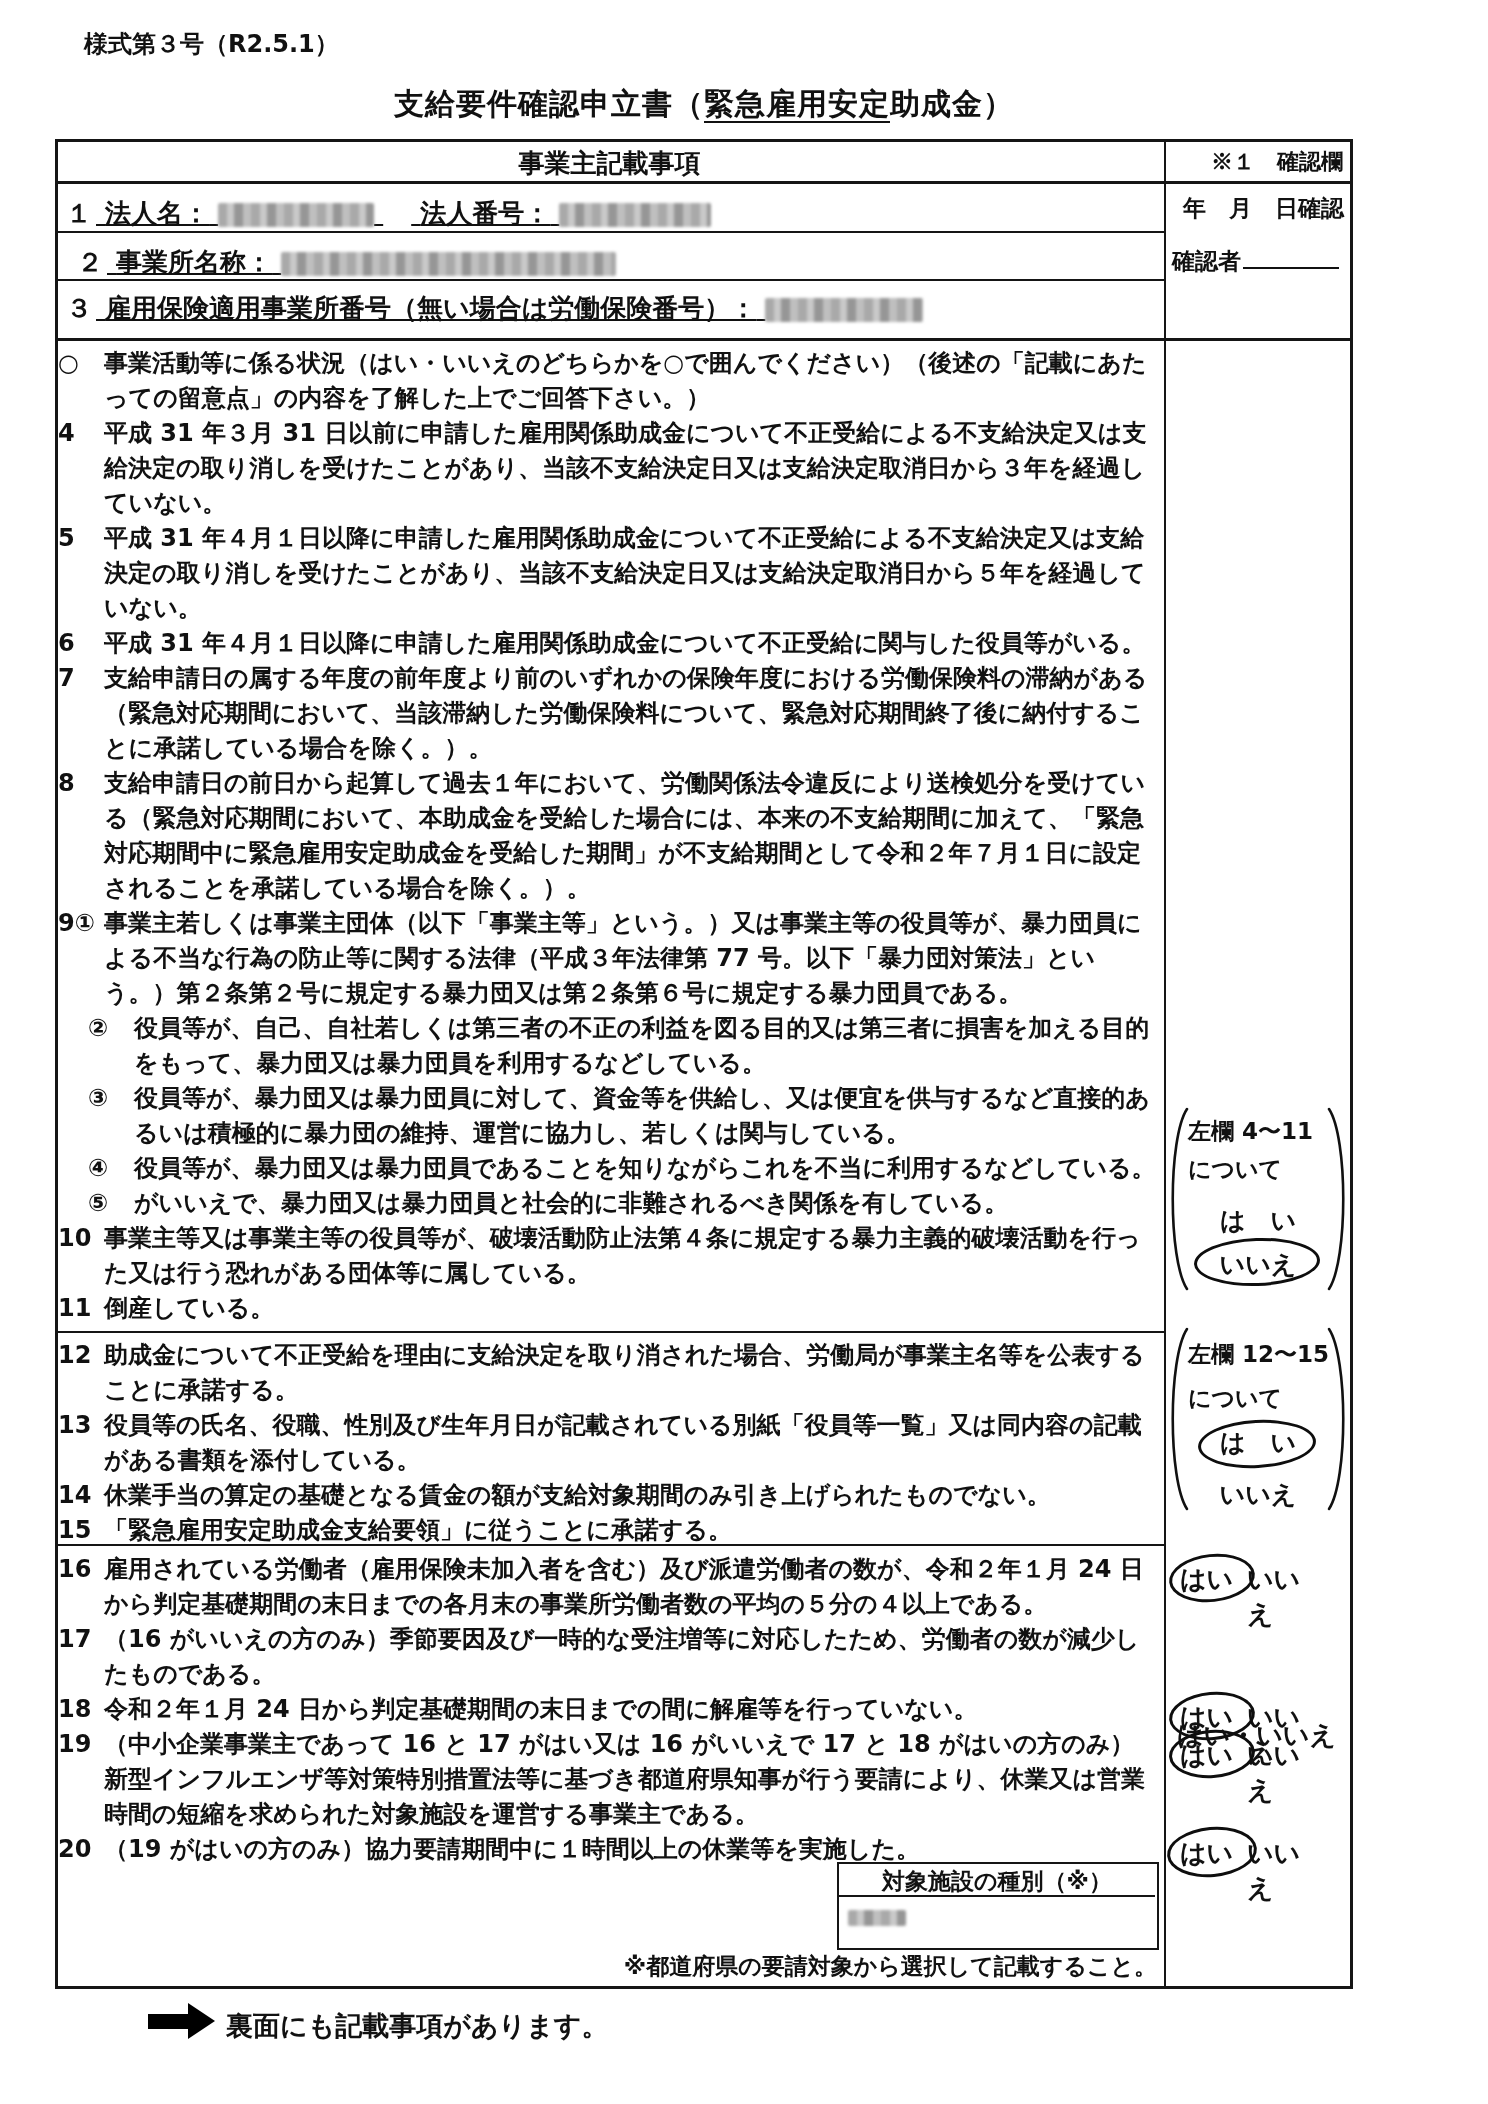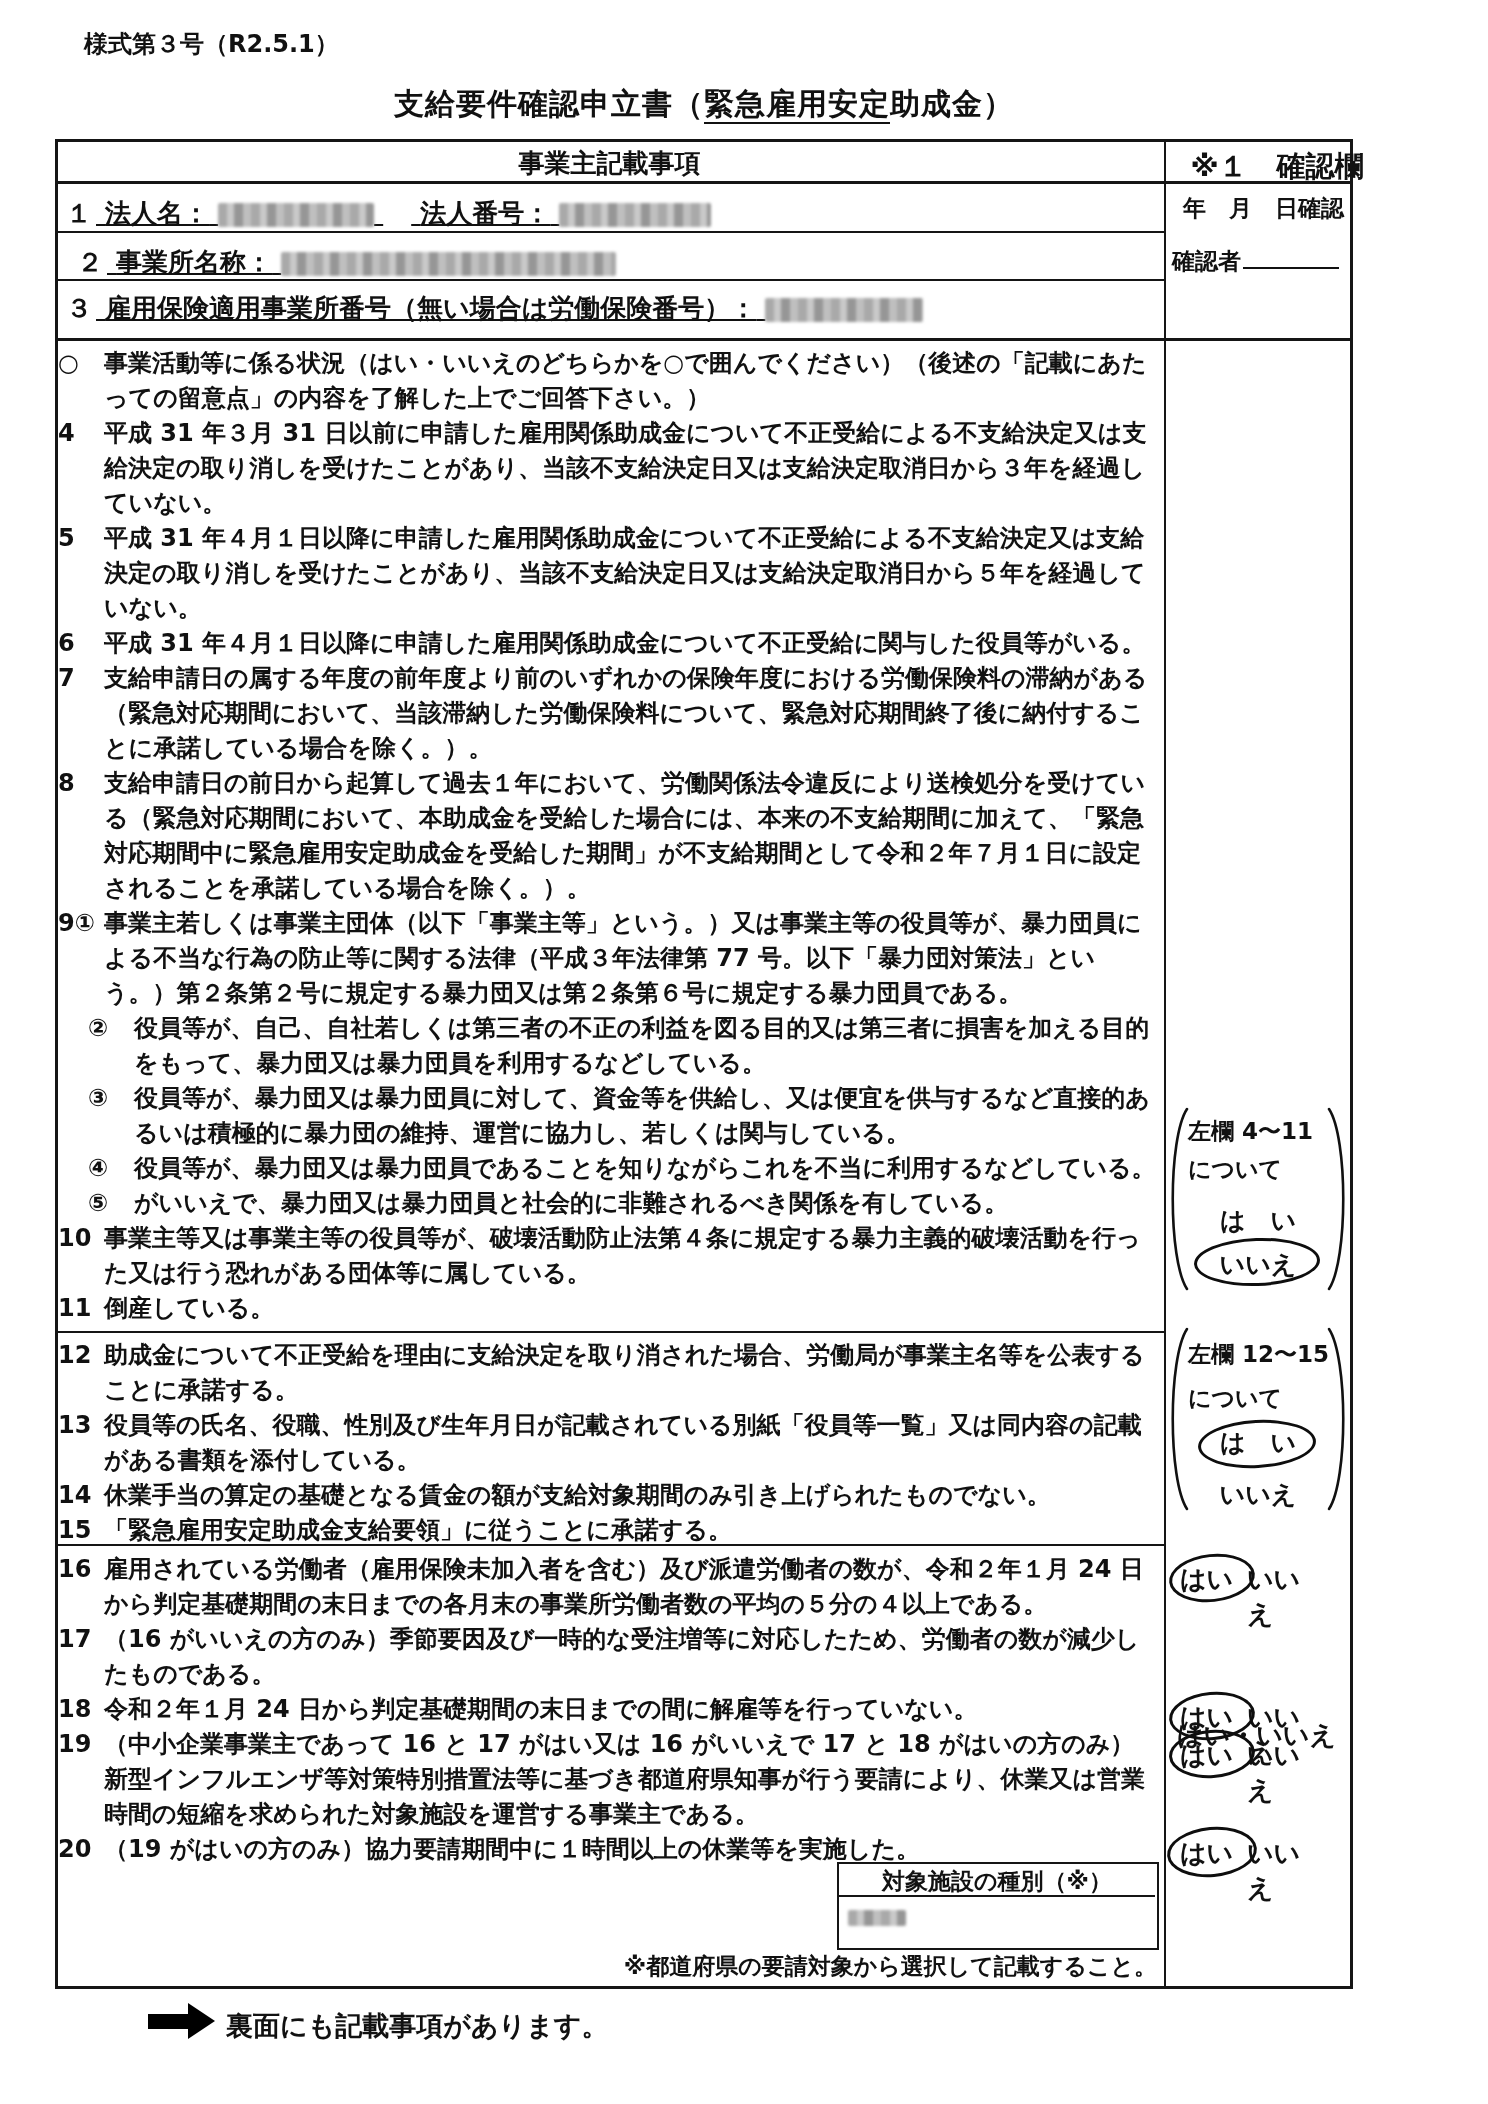--- a/index.html
+++ b/index.html
@@ -1,20 +1,20 @@
 <!DOCTYPE html>
 <html><head>
 <meta charset="utf-8">
 <style>
   html,body{margin:0;padding:0;background:#fff;}
   #page{position:relative;width:1488px;height:2104px;background:#ffffff;overflow:hidden;
         font-family:"DejaVu Sans","Liberation Sans",sans-serif;color:#111;}
   .abs{position:absolute;}
   .hline,.vline{position:absolute;background:#151515;}
-  .bold{font-weight:700;}
+  .bold{font-weight:700;font-family:Liberation Serif, serif;}
   .med{font-weight:600;}
   
   .sect{position:absolute;left:58px;width:1100px;font-size:24px;line-height:35px;
         font-weight:600;overflow:hidden;}
   .stmt{margin:0;padding-left:46px;text-indent:-46px;}
   .stmt .num{display:inline-block;width:46px;text-indent:0;}
   .stmt.sub{padding-left:76px;}
   
   .redact{display:inline-block;vertical-align:middle;height:24px;border-radius:2px;
           background:repeating-linear-gradient(90deg,#a9a9a9 0 9px,#c9c9c9 9px 16px,#969696 16px 25px,#bfbfbf 25px 33px);
@@ -51,21 +51,21 @@
   <div class="vline" style="left:1350px;top:139px;width:2.5px;height:1850px;"></div>
   <div class="vline" style="left:1164px;top:139px;width:2px;height:1850px;"></div>
   <div class="hline" style="left:55px;top:181px;width:1298px;height:3px;"></div>
   <div class="hline" style="left:55px;top:231px;width:1109px;height:2px;"></div>
   <div class="hline" style="left:55px;top:279px;width:1109px;height:2px;"></div>
   <div class="hline" style="left:55px;top:338px;width:1298px;height:2.5px;"></div>
   <div class="hline" style="left:55px;top:1331px;width:1109px;height:2px;"></div>
   <div class="hline" style="left:55px;top:1544px;width:1109px;height:2px;"></div>
 
   <div class="abs bold" style="left:55px;top:146px;width:1109px;text-align:center;font-size:26px;">事業主記載事項</div>
-  <div class="abs bold" style="left:1164px;top:147px;width:226px;text-align:center;font-size:29px;">※１　確認欄</div>
+  <div class="abs bold" style="left:1164px;top:147px;width:226px;text-align:center;font-size:22px;">※１　確認欄</div>
 
   <div class="abs med" style="left:1166px;top:193px;width:178px;text-align:right;font-size:23px;">年　月　日確認</div>
   <div class="abs med" style="left:1172px;top:243px;font-size:23px;">
     <span>確認者</span><span class="confirm-underline"></span>
   </div>
 
   <div class="rowline" style="left:66px;top:196px;">
     <span class="rnum">１</span>
     <span>法人名：</span>
     <span class="redact" style="width:156px;"></span>

